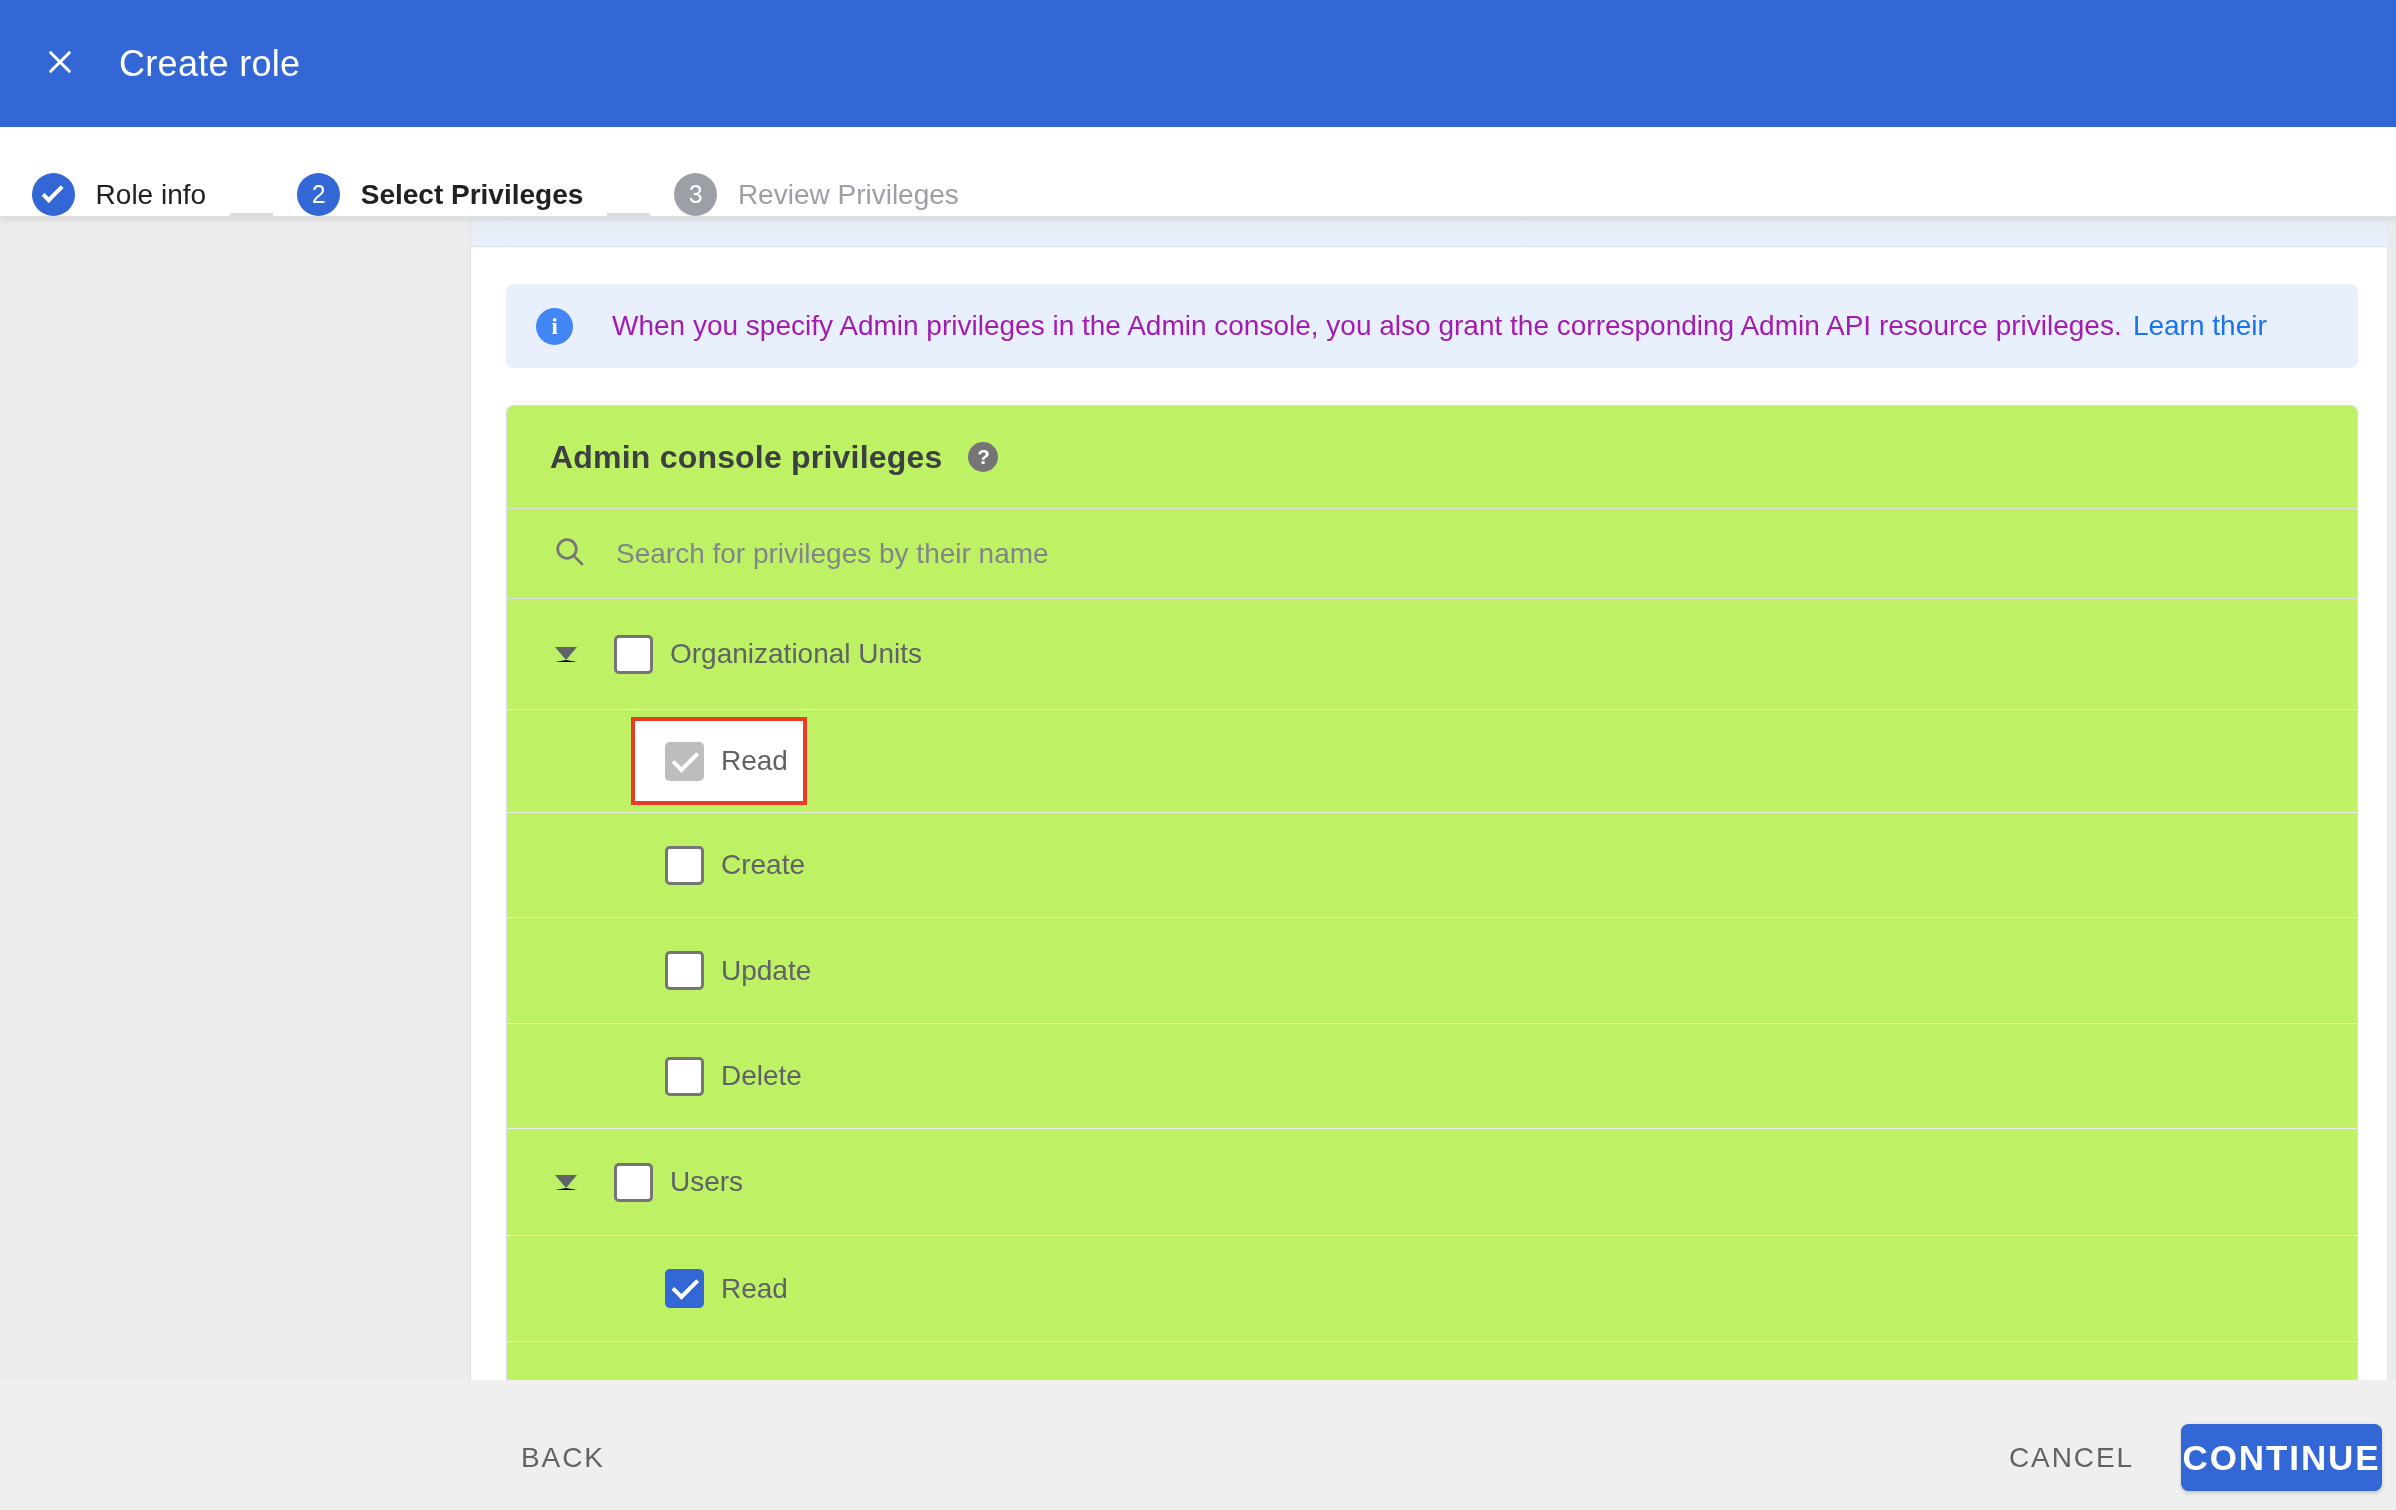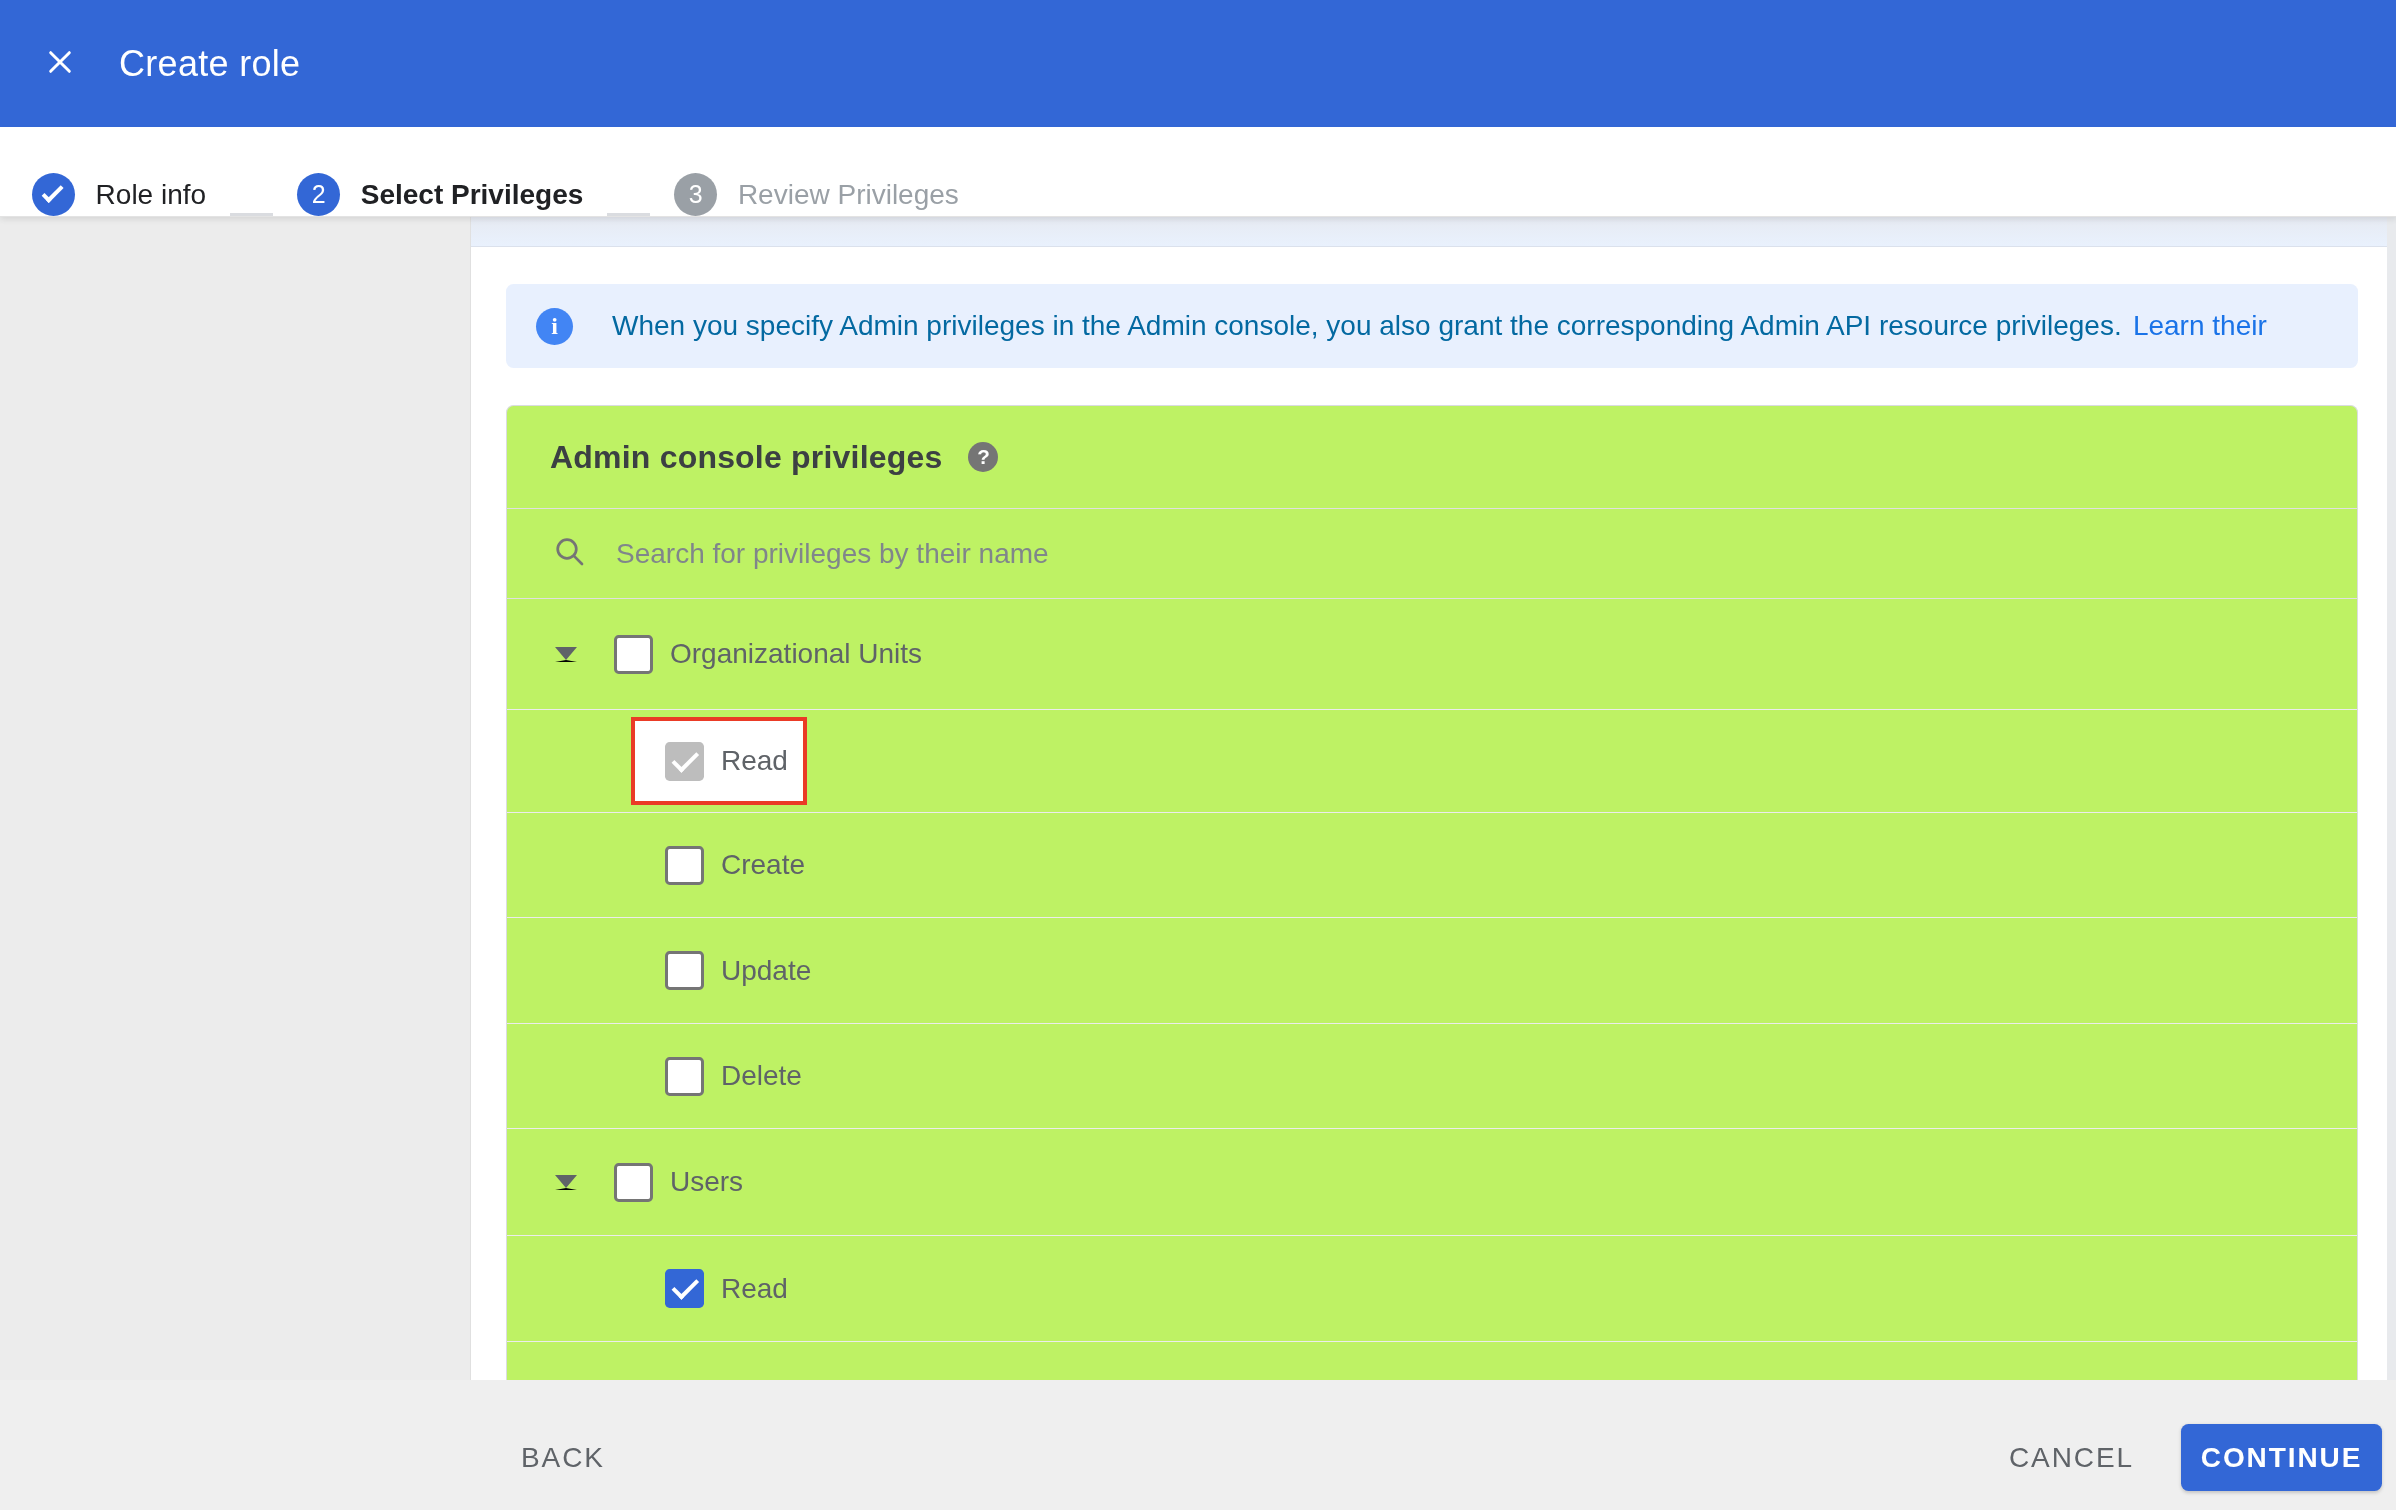--- a/index.html
+++ b/index.html
@@ -56,21 +56,21 @@
   
   .banner {
     left:506px; top:284px; width:1852px; height:84px; background:#e8f0fe; border-radius:7.5px;
     display:flex; align-items:center; padding-left:30px;
   }
   .info-icon {
     width:37px; height:37px; border-radius:50%; background:#4285f4; color:#ffffff;
     font-size:24px; font-weight:700; display:flex; align-items:center; justify-content:center;
     font-family:"Liberation Serif","DejaVu Serif",serif;
   }
-  .banner-text { font-size:28px; color:#0369a1; margin-left:39px; }
+  .banner-text { font-size:28px; color:#a21caf; margin-left:39px; }
   .banner-link { font-size:28px; color:#1a73e8; margin-left:11.2px; text-decoration:none; cursor:pointer; }
 
   
   .card {
     left:506px; top:405px; width:1852px; height:975px; background:#bef264;
     border:1.9px solid #dadce0; border-bottom:none; border-radius:7.5px 7.5px 0 0; overflow:hidden;
   }
   .card-heading { height:103px; display:flex; align-items:center; padding-left:43px; border-bottom:1.9px solid #e0e0e0; }
   .card-title { font-size:32px; font-weight:700; color:#3c4043; letter-spacing:0.2px; }
   .help-icon {
@@ -123,21 +123,21 @@
   .text-btn {
     position:absolute; background:none; border:none; cursor:pointer;
     font-size:28px; font-weight:500; color:#5f6368; letter-spacing:1.9px;
     font-family:"Liberation Sans","DejaVu Sans",sans-serif;
   }
   .back-btn { left:521px; top:62px; }
   .cancel-btn { right:263px; top:62px; }
   .continue-btn {
     position:absolute; right:15px; top:44px; width:201px; height:67px;
     background:#3367d6; color:#ffffff; border:none; border-radius:7.5px; cursor:pointer;
-    font-size:28px; font-weight:700; letter-spacing:1.9px;
+    font-size:35px; font-weight:700; letter-spacing:1.9px;
     box-shadow:0 1.9px 3.7px rgba(0,0,0,.18);
     font-family:"Liberation Sans","DejaVu Sans",sans-serif;
   }
 </style>
 </head>
 <body>
 
 <div class="abs appbar">
   <button class="close-btn">
     <span>

